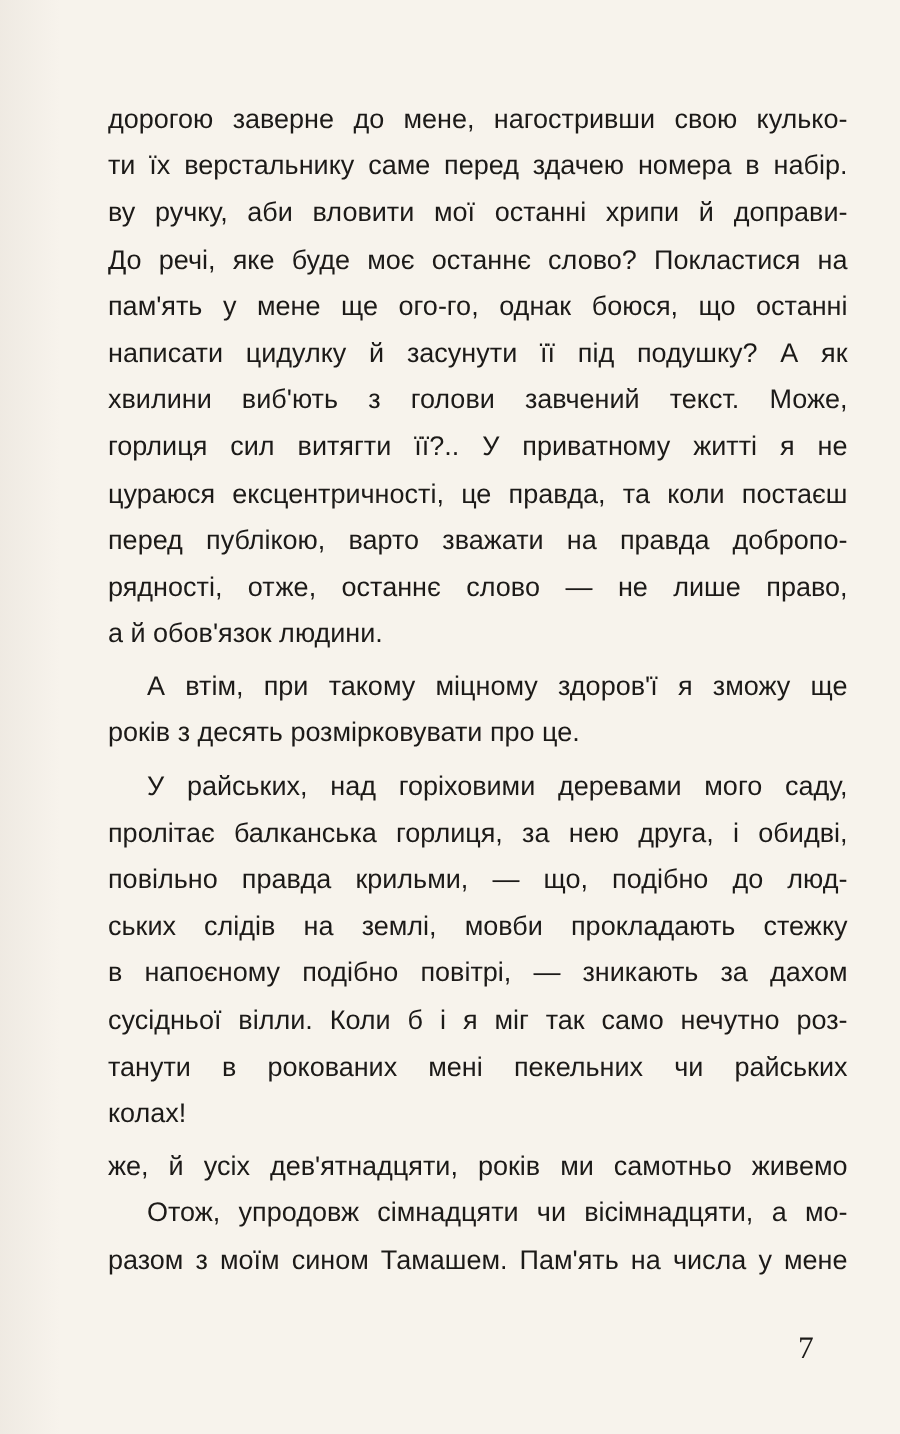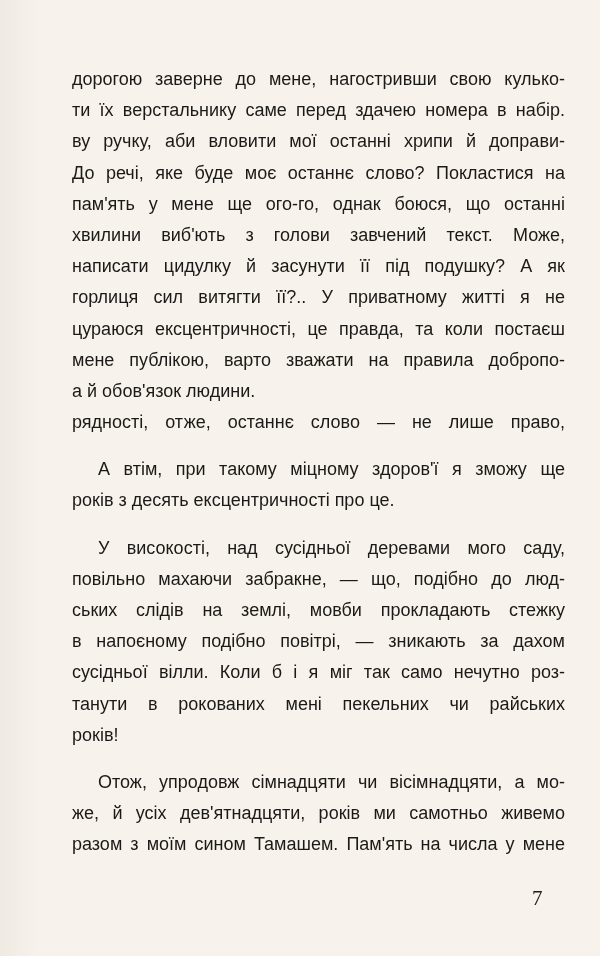--- a/index.html
+++ b/index.html
@@ -38,21 +38,21 @@
     text-align-last: justify;
     height: 31.2px;
   }
   .line.last {
     text-align-last: left;
   }
   .line.indent {
     padding-left: 26px;
   }
   .para + .para {
-    margin-top: 16px;
+    margin-top: 4px;
   }
   .page-number {
     position: absolute;
     left: 532px;
     top: 886px;
     font-family: "Liberation Serif", "DejaVu Serif", serif;
     font-size: 21px;
     color: #1c1a18;
   }
 </style>
@@ -61,46 +61,47 @@
 
 <div class="page">
   <div class="text-block">
 
     <div class="para">
       <span class="line">дорогою заверне до мене, нагостривши свою кулько-</span>
       <span class="line">ти їх верстальнику саме перед здачею номера в набір.</span>
       <span class="line">ву ручку, аби вловити мої останні хрипи й доправи-</span>
       <span class="line">До речі, яке буде моє останнє слово? Покластися на</span>
       <span class="line">пам'ять у мене ще ого-го, однак боюся, що останні</span>
+      <span class="line">написати цидулку й засунути її під подушку? А як</span>
       <span class="line">хвилини виб'ють з голови завчений текст. Може,</span>
-      <span class="line">написати цидулку й засунути її під подушку? А як</span>
       <span class="line">горлиця сил витягти її?.. У приватному житті я не</span>
       <span class="line">цураюся ексцентричності, це правда, та коли постаєш</span>
-      <span class="line">мене публікою, варто зважати на правила добропо-</span>
+      <span class="line">перед публікою, варто зважати на правда добропо-</span>
+      <span class="line">рядності, отже, останнє слово — не лише право,</span>
       <span class="line last">а й обов'язок людини.</span>
-      <span class="line">рядності, отже, останнє слово — не лише право,</span>
     </div>
 
     <div class="para">
       <span class="line indent">А втім, при такому міцному здоров'ї я зможу ще</span>
-      <span class="line last">років з десять ексцентричності про це.</span>
+      <span class="line last">років з десять розмірковувати про це.</span>
     </div>
 
     <div class="para">
-      <span class="line indent">У високості, над сусідньої деревами мого саду,</span>
-      <span class="line">повільно махаючи забракне, — що, подібно до люд-</span>
+      <span class="line indent">У райських, над горіховими деревами мого саду,</span>
+      <span class="line">пролітає балканська горлиця, за нею друга, і обидві,</span>
+      <span class="line">повільно правда крильми, — що, подібно до люд-</span>
       <span class="line">ських слідів на землі, мовби прокладають стежку</span>
       <span class="line">в напоєному подібно повітрі, — зникають за дахом</span>
       <span class="line">сусідньої вілли. Коли б і я міг так само нечутно роз-</span>
       <span class="line">танути в рокованих мені пекельних чи райських</span>
-      <span class="line last">років!</span>
+      <span class="line last">колах!</span>
     </div>
 
     <div class="para">
+      <span class="line">же, й усіх дев'ятнадцяти, років ми самотньо живемо</span>
       <span class="line indent">Отож, упродовж сімнадцяти чи вісімнадцяти, а мо-</span>
-      <span class="line">же, й усіх дев'ятнадцяти, років ми самотньо живемо</span>
       <span class="line">разом з моїм сином Тамашем. Пам'ять на числа у мене</span>
     </div>
 
   </div>
 
   <div class="page-number">7</div>
 </div>
 
 </body></html>

